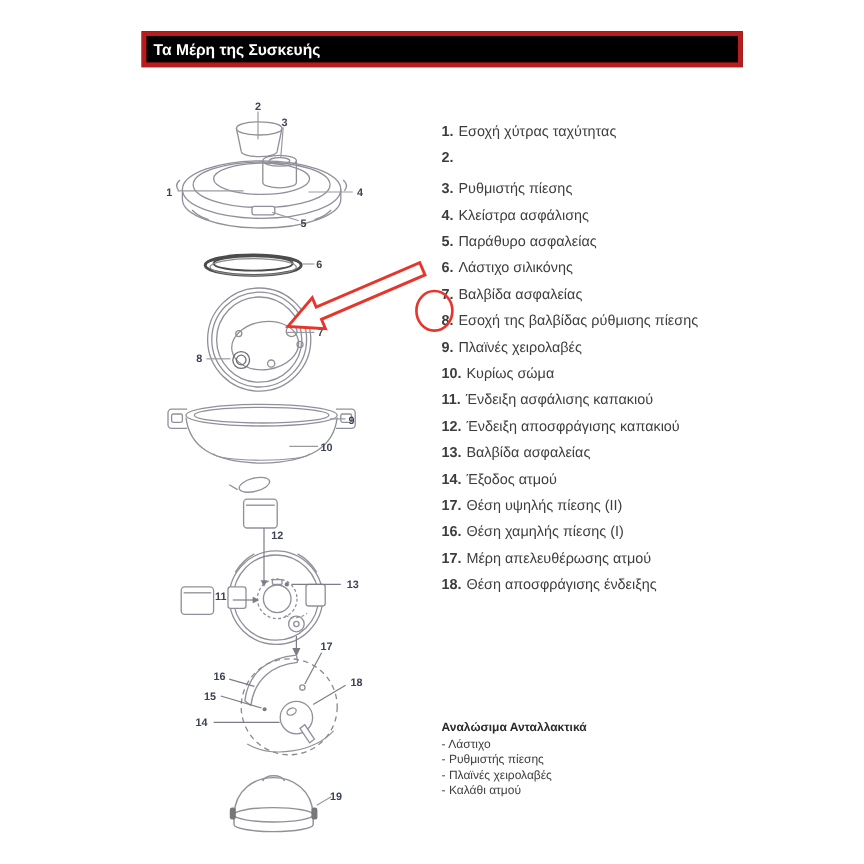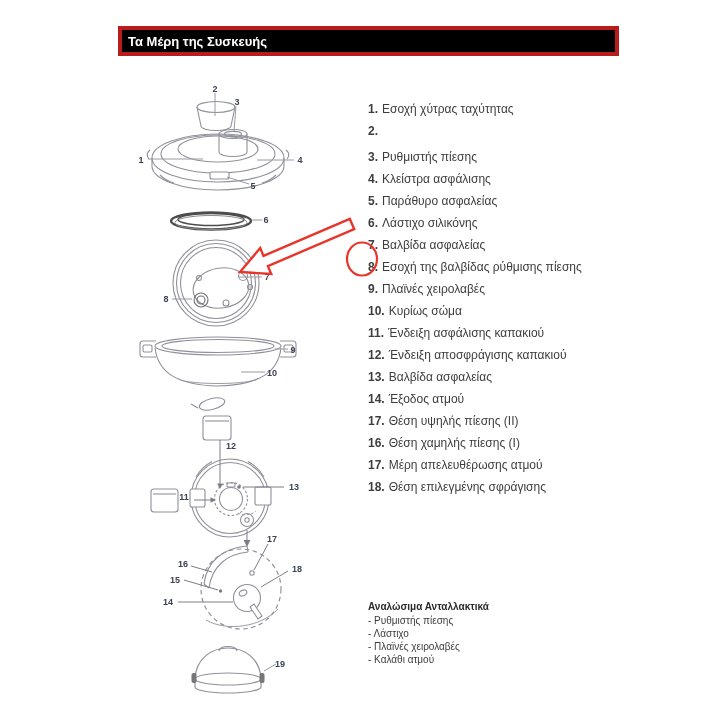--- a/index.html
+++ b/index.html
@@ -238,28 +238,28 @@
     <div class="part-item">
         <span class="num">16.</span>
         <span class="lbl">Θέση χαμηλής πίεσης (I)</span>
       </div>
     <div class="part-item">
         <span class="num">17.</span>
         <span class="lbl">Μέρη απελευθέρωσης ατμού</span>
       </div>
     <div class="part-item">
         <span class="num">18.</span>
-        <span class="lbl">Θέση επιλεγμένης σφράγισης</span>
+        <span class="lbl">Θέση αποσφράγισης ένδειξης</span>
       </div>
   </div>
 
   <div class="consumables">
     <div class="title">Αναλώσιμα Ανταλλακτικά</div>
+    <div>- Λάστιχο</div>
     <div>- Ρυθμιστής πίεσης</div>
-    <div>- Λάστιχο</div>
     <div>- Πλαϊνές χειρολαβές</div>
     <div>- Καλάθι ατμού</div>
   </div>
 
   <svg class="overlay" width="720" height="720" viewBox="0 0 720 720">
     <polygon points="240,272 260.2,248.1 263.5,255.9 349.8,218.9 354.2,229.1 267.9,266.1 271.2,273.9" fill="#ffffff" stroke="#e8352c" stroke-width="2.4" stroke-linejoin="miter"></polygon>
     <ellipse cx="362" cy="259" rx="15" ry="16.5" fill="none" stroke="#e8352c" stroke-width="2.2"></ellipse>
   </svg>
 
 </div>

